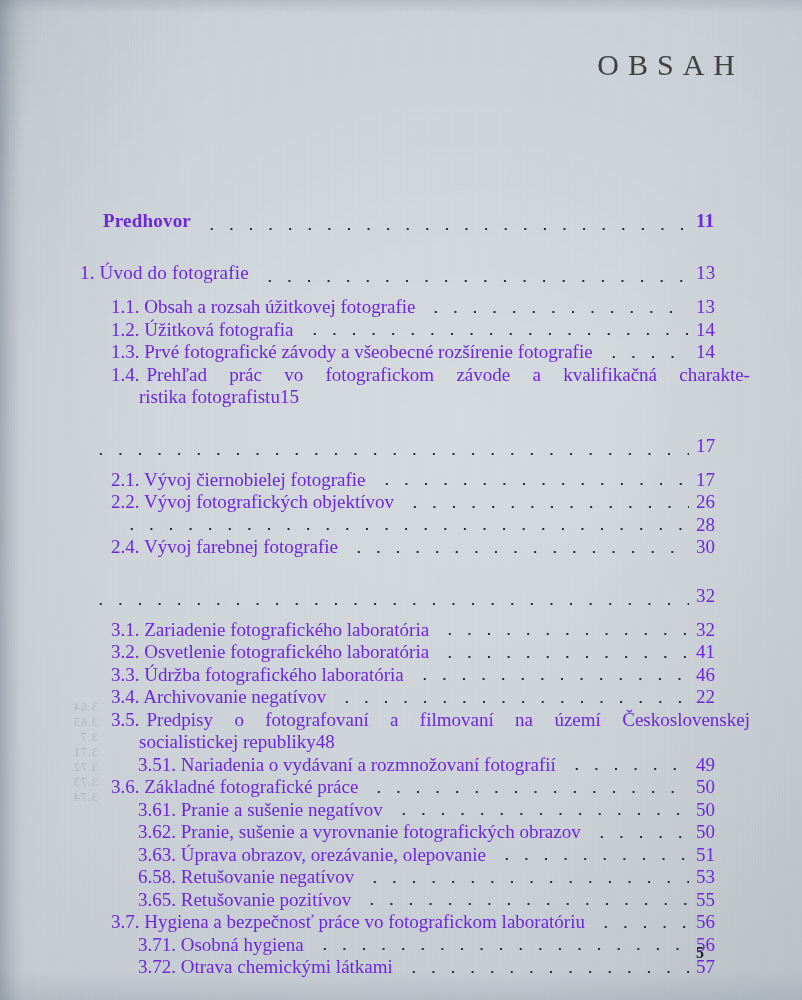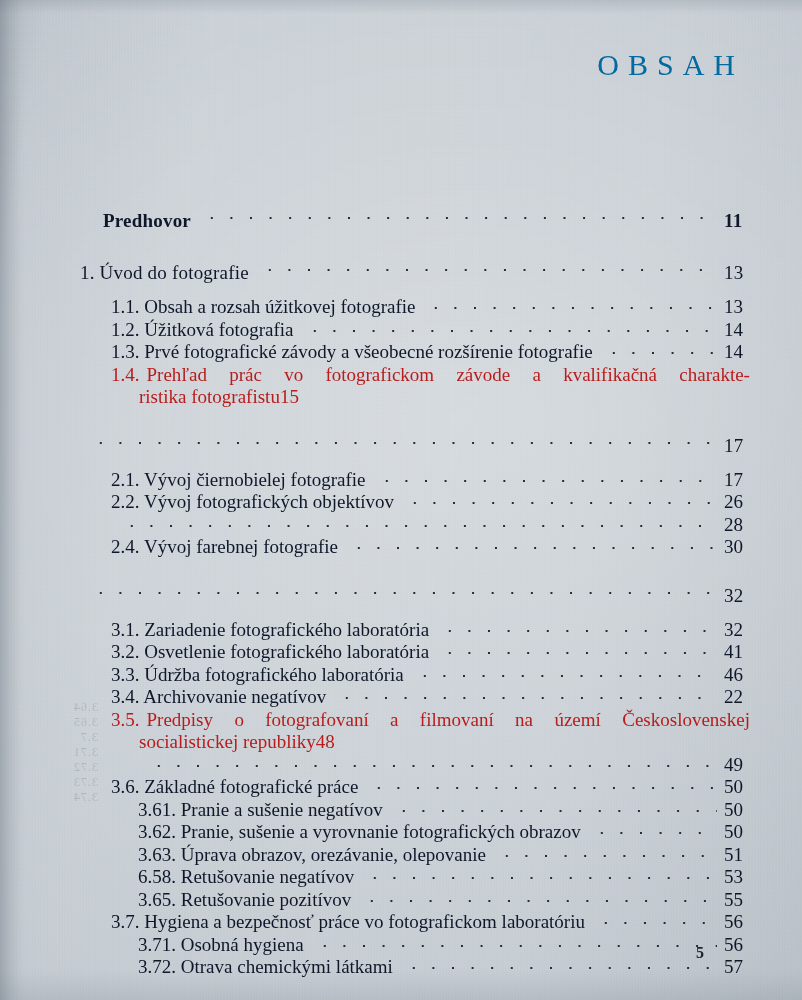--- a/index.html
+++ b/index.html
@@ -92,38 +92,38 @@
   }
 
   
   .obsah {
     position: absolute;
     right: 58px;
     top: 48px;
     font-family: "Liberation Serif", "DejaVu Serif", serif;
     font-size: 30px;
     letter-spacing: 9px;
-    color: #0369a1;
+    color: #404040;
     font-weight: 400;
     text-indent: 9px;
   }
 
   
   .toc {
     position: absolute;
     left: 0;
     top: 206px;
     width: 802px;
   }
   .entry {
     position: relative;
     display: flex;
-    align-items: flex-start;
-    color: #0f172a;
-    padding-right: 48px;
+    align-items: flex-end;
+    color: #6d28d9;
+    padding-right: 76px;
   }
   .entry .label {
     white-space: nowrap;
     flex: 0 0 auto;
   }
   
   .entry .leader {
     flex: 1 1 auto;
     margin: 0 7px 0 9px;
     position: relative;
@@ -175,21 +175,21 @@
     line-height: 22.5px;
     padding-left: 138px;
   }
 
   .gap-lg { height: 22px; }
   .gap-sm { height: 8px; }
 
   
   .entry-wrap {
     position: relative;
-    color: #b91c1c;
+    color: #6d28d9;
     font-size: 19px;
     line-height: 22.5px;
     padding-right: 52px;
   }
   .entry-wrap .firstline {
     display: flex;
     align-items: baseline;
     white-space: nowrap;
   }
   .entry-wrap .firstline .num {
@@ -351,20 +351,21 @@
             <span>Československej</span>
           </span>
         </div>
         <div class="contline">
           <span class="label">socialistickej republiky</span>
           <span class="leader"></span>
           <span class="pageno">48</span>
         </div>
       </div>
       <div class="entry lvl-3">
+        <span class="label">3.51. Nariadenia o vydávaní a rozmnožovaní fotografií</span>
         <span class="leader"></span>
         <span class="pageno">49</span>
       </div>
       <div class="entry lvl-2">
         <span class="label">3.6. Základné fotografické práce</span>
         <span class="leader"></span>
         <span class="pageno">50</span>
       </div>
       <div class="entry lvl-3">
         <span class="label">3.61. Pranie a sušenie negatívov</span>

